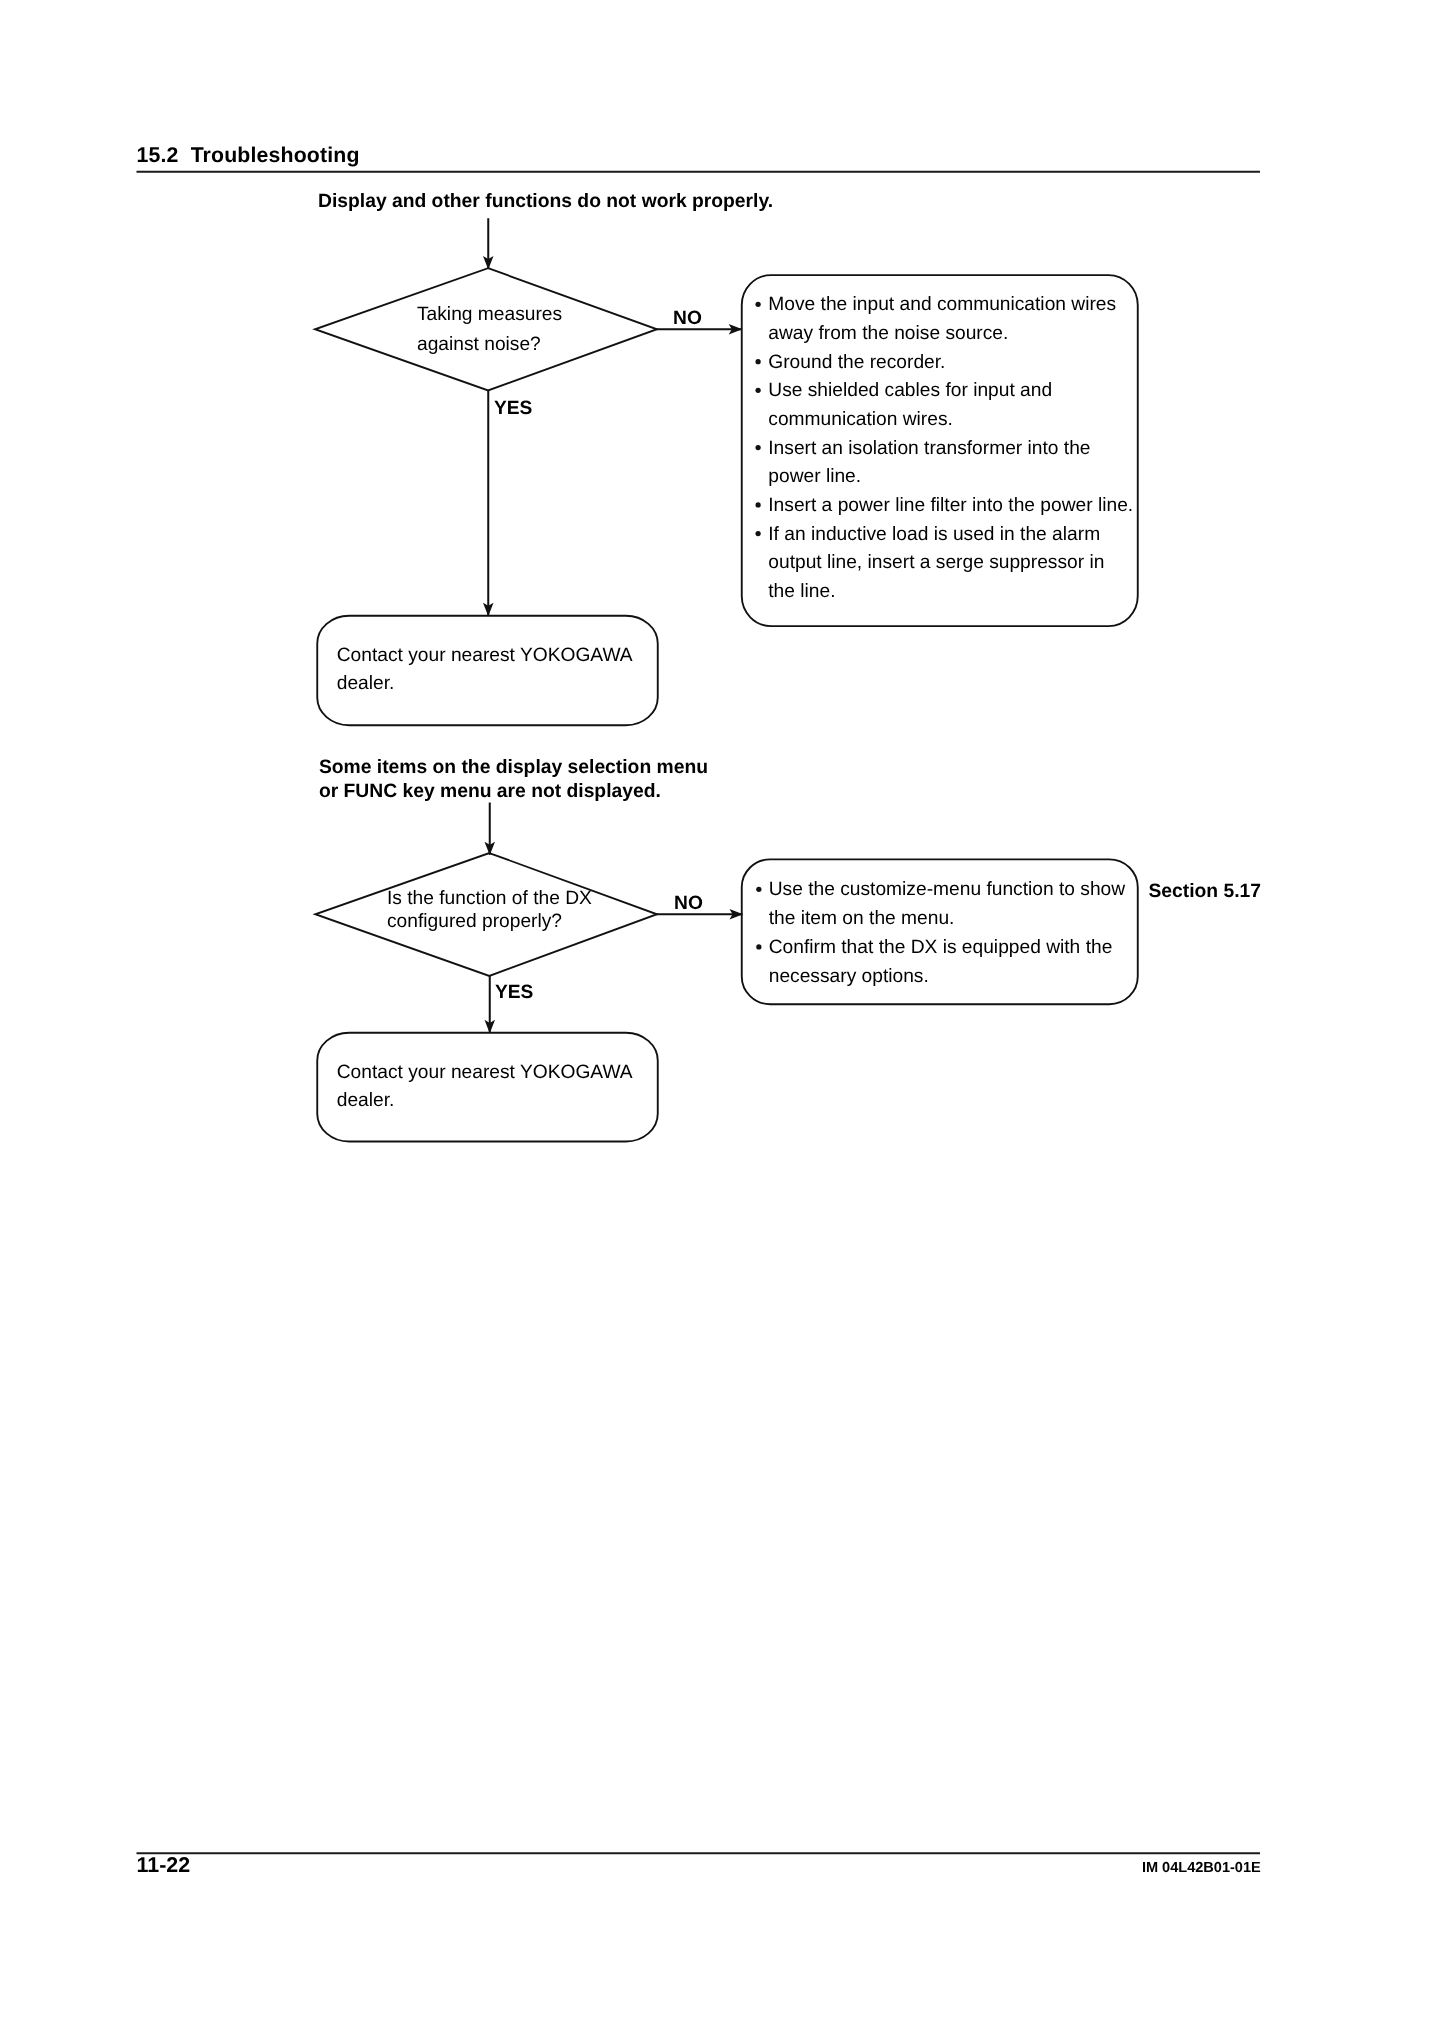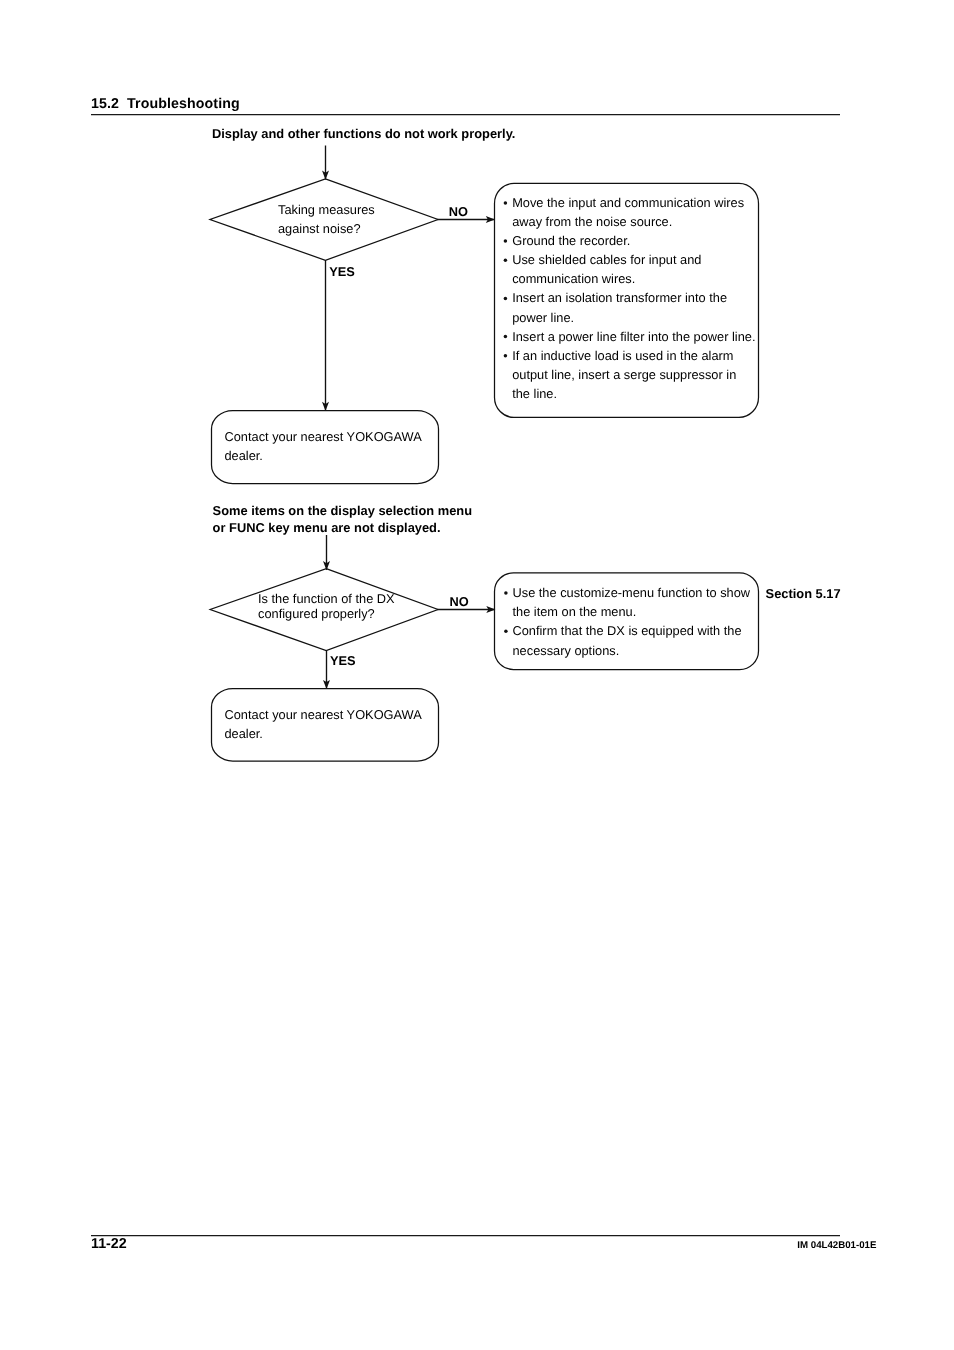--- a/index.html
+++ b/index.html
@@ -5,21 +5,21 @@
 <style>
   html,body{margin:0;padding:0;background:#fff;}
   body{width:954px;height:1350px;position:relative;overflow:hidden;
        font-family:"Liberation Sans", sans-serif;color:#000;
        -webkit-font-smoothing:antialiased;
        text-rendering:geometricPrecision;}
   .page{position:absolute;inset:0;}
   .abs{position:absolute;}
   #sec-head{left:91px;top:95.8px;font-weight:bold;font-size:14.2px;letter-spacing:0.1px;white-space:pre;}
   #foot-left{left:91px;top:1236.4px;font-weight:bold;font-size:14.3px;}
-  #foot-right{left:761.3px;top:1240.3px;font-weight:bold;font-size:9.7px;margin-left:36px;}
+  #foot-right{left:761.3px;top:1240.3px;font-weight:bold;font-size:9.7px;}
   svg.flow{position:absolute;left:0;top:0;width:954px;height:1350px;overflow:visible;}
   .ftxt{font-family:"Liberation Sans", sans-serif;font-size:12.8px;fill:#000;}
   .fbold{font-family:"Liberation Sans", sans-serif;font-size:12.87px;font-weight:bold;fill:#000;}
   .flbl{font-family:"Liberation Sans", sans-serif;font-size:12.8px;font-weight:bold;fill:#000;}
   .shape{fill:none;stroke:#111;stroke-width:1.25;}
   .conn{stroke:#111;stroke-width:1.35;fill:none;}
   .rule{stroke:#1a1a1a;stroke-width:1.3;fill:none;}
 </style>
 </head>
 <body>

